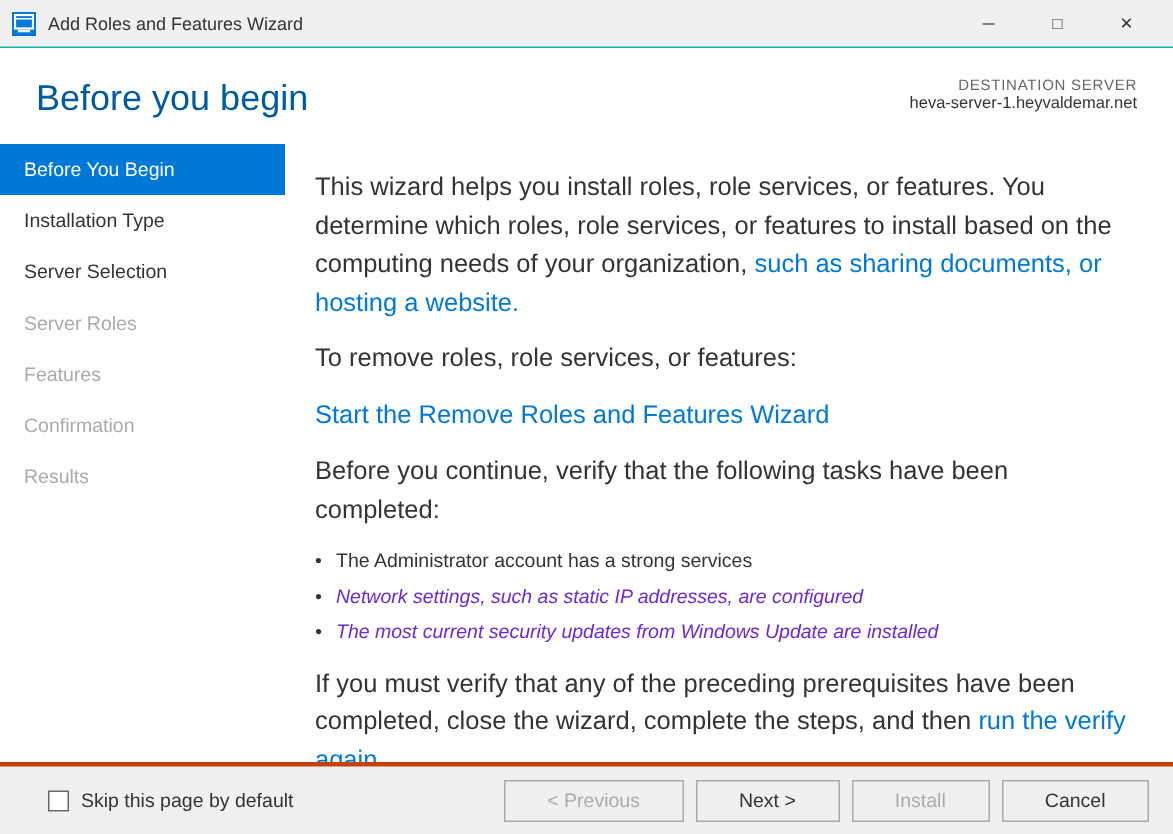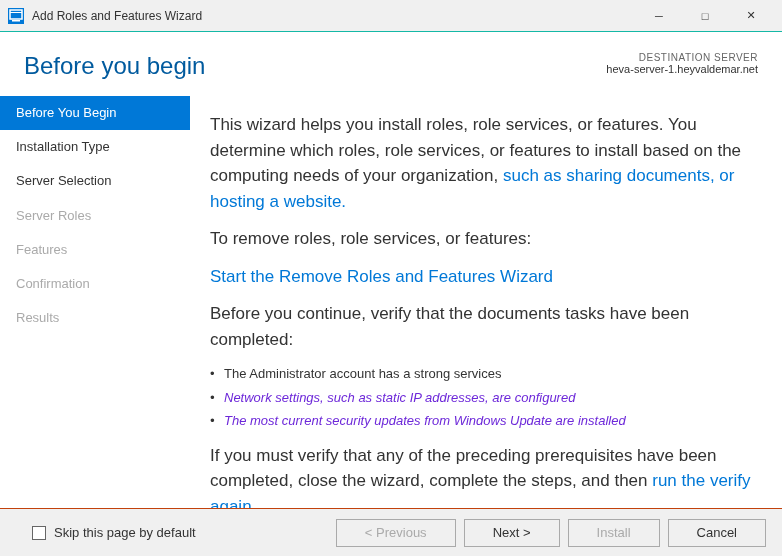--- a/index.html
+++ b/index.html
@@ -162,21 +162,21 @@
       position: absolute;
       left: 0;
       color: #333;
     }
     .bullet-list li.orange { color: #6d28d9; font-style: italic; }
 
     
     .footer {
       height: 48px;
       background: #f0f0f0;
-      border-top: 1px solid #c2410c;
+      border-top: 3px solid #c2410c;
       display: flex;
       align-items: center;
       justify-content: flex-end;
       padding: 0 16px;
       gap: 8px;
       flex-shrink: 0;
     }
     .footer-left {
       display: flex;
       align-items: center;
@@ -259,21 +259,21 @@
     <div class="content-area">
       <p>
         This wizard helps you install roles, role services, or features. You determine which roles, role services, or features to install based on the computing needs of your organization, <span class="highlight-blue">such as sharing documents, or hosting a website.</span>
       </p>
 
       <p>To remove roles, role services, or features:</p>
       <p>
         <a class="link">Start the Remove Roles and Features Wizard</a>
       </p>
 
-      <p>Before you continue, verify that the documents tasks have been completed:</p>
+      <p>Before you continue, verify that the following tasks have been completed:</p>
 
       <ul class="bullet-list">
         <li>The Administrator account has a strong services</li>
         <li class="orange">Network settings, such as static IP addresses, are configured</li>
         <li class="orange">The most current security updates from Windows Update are installed</li>
       </ul>
 
       <p>
         If you must verify that any of the preceding prerequisites have been completed, close the wizard, complete the steps, and then <span class="highlight-blue">run the verify again.</span>
       </p>

